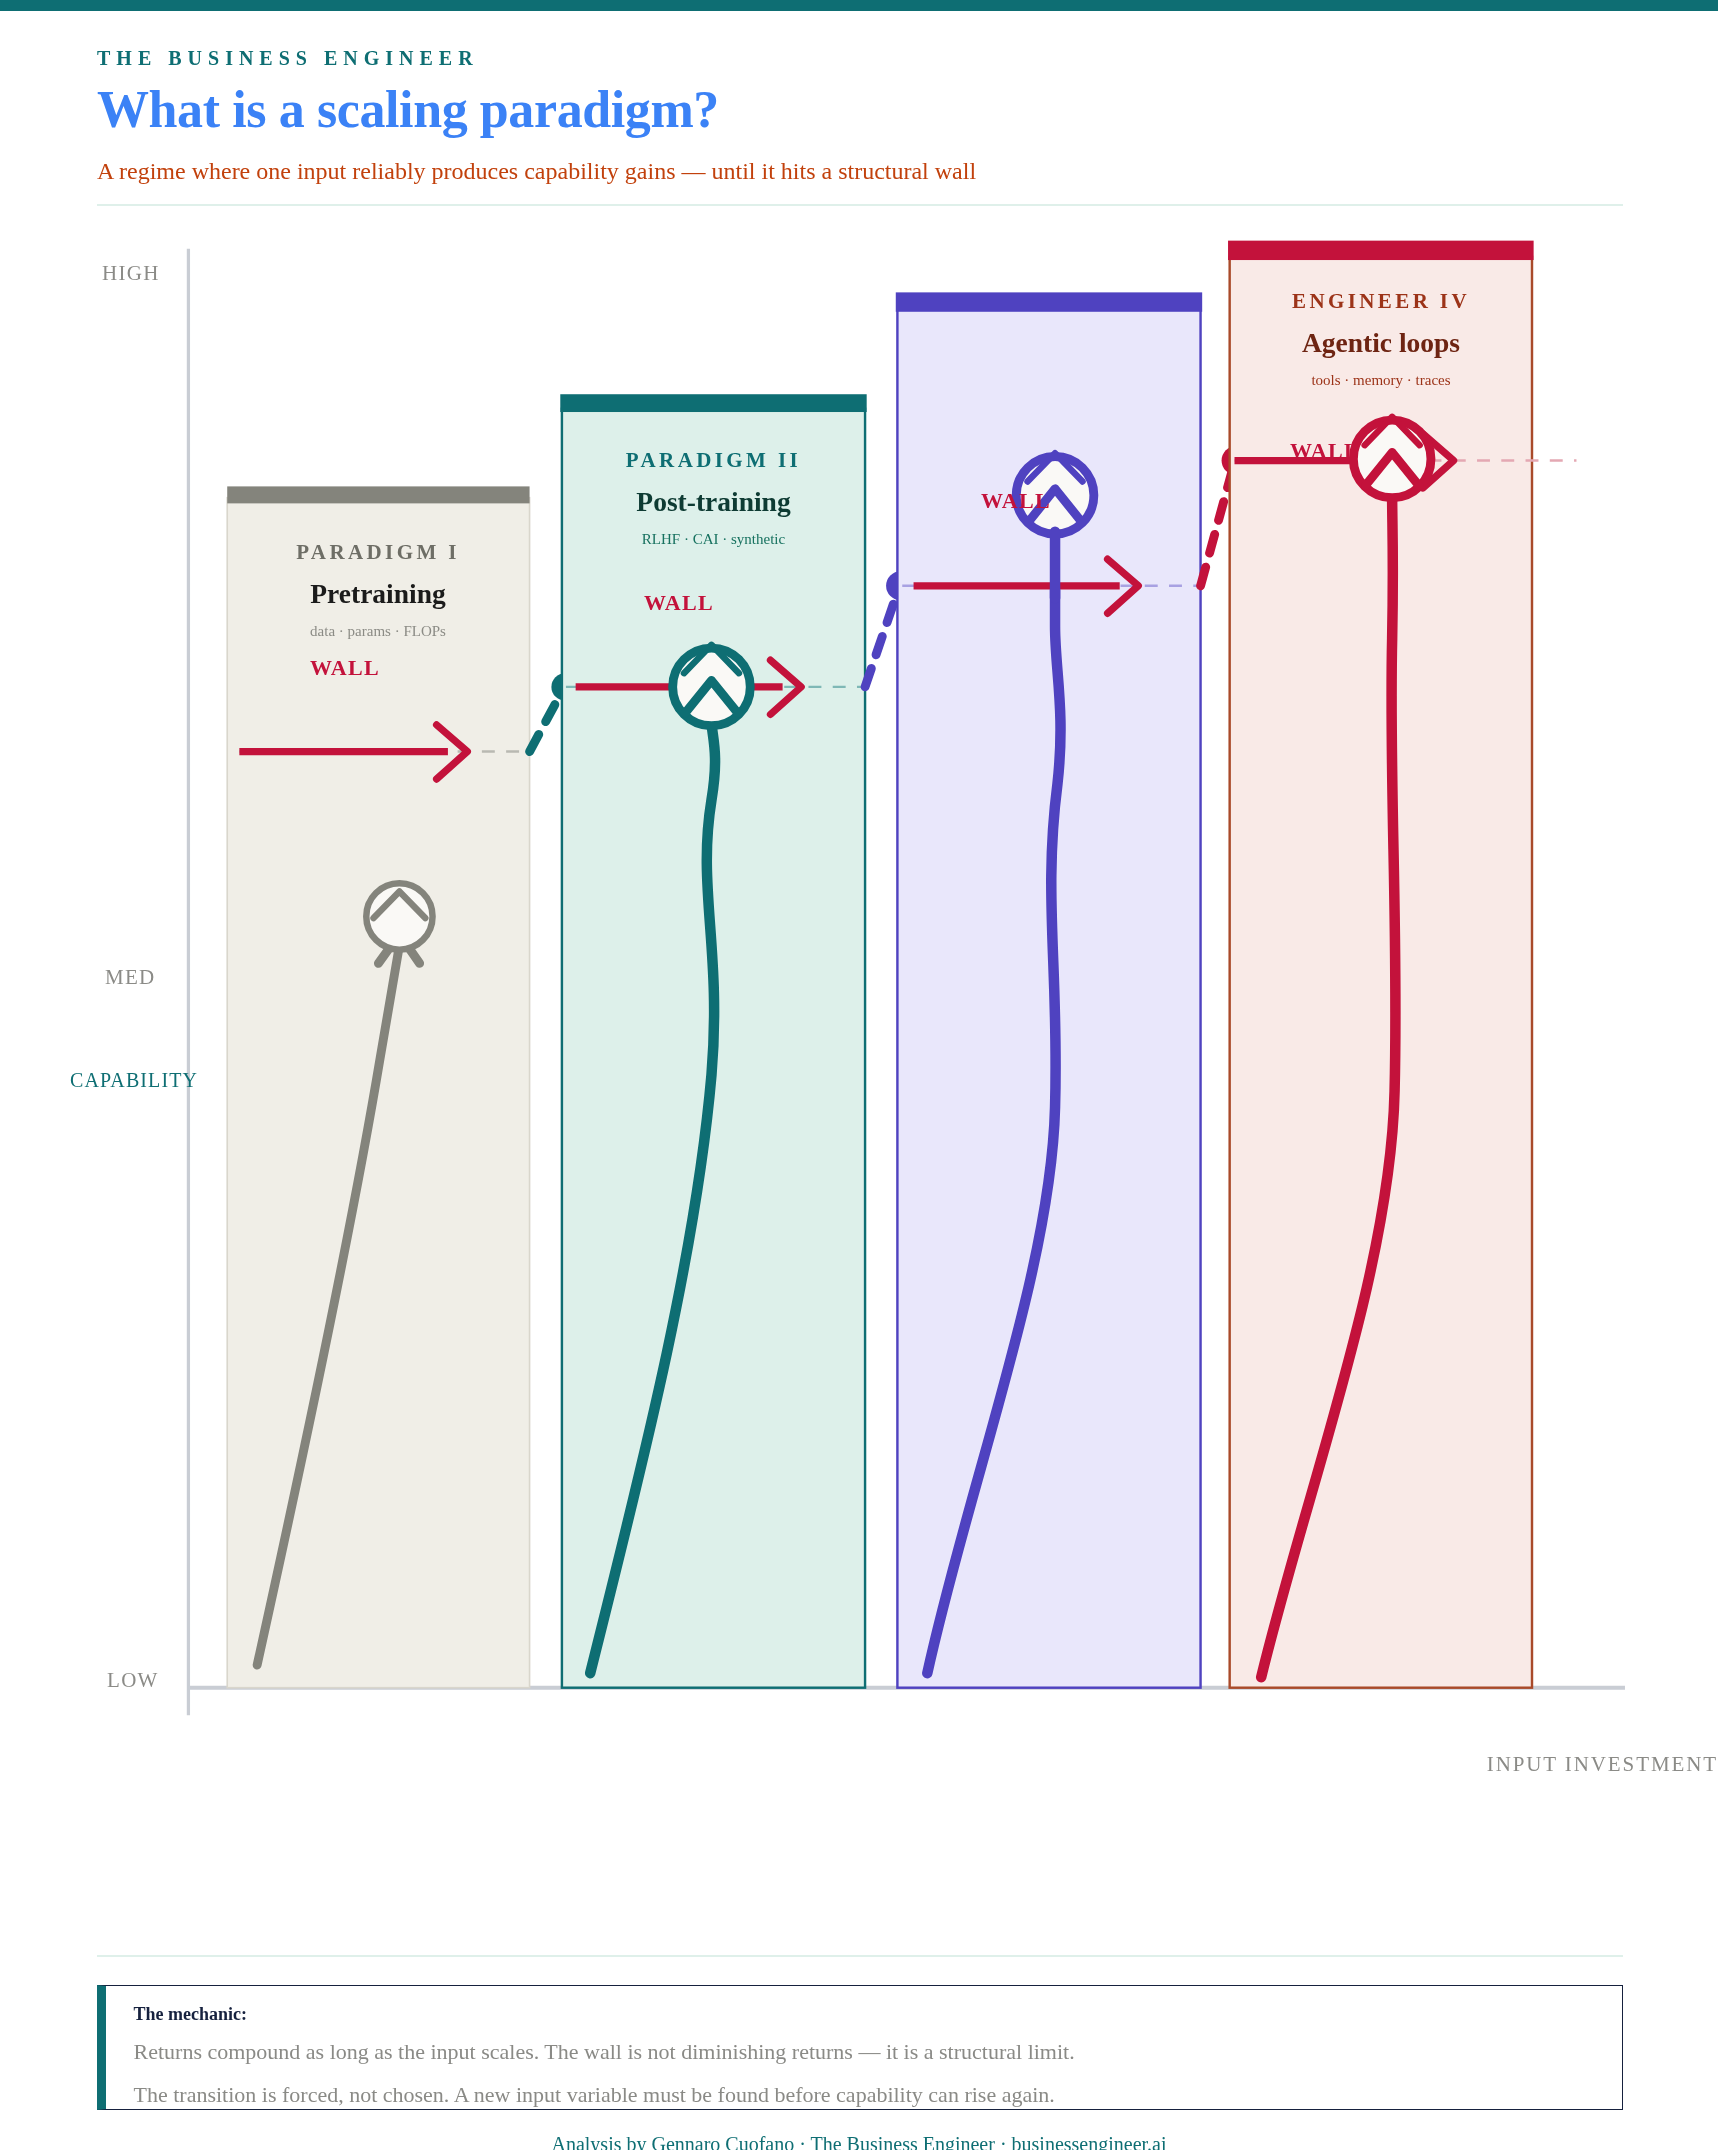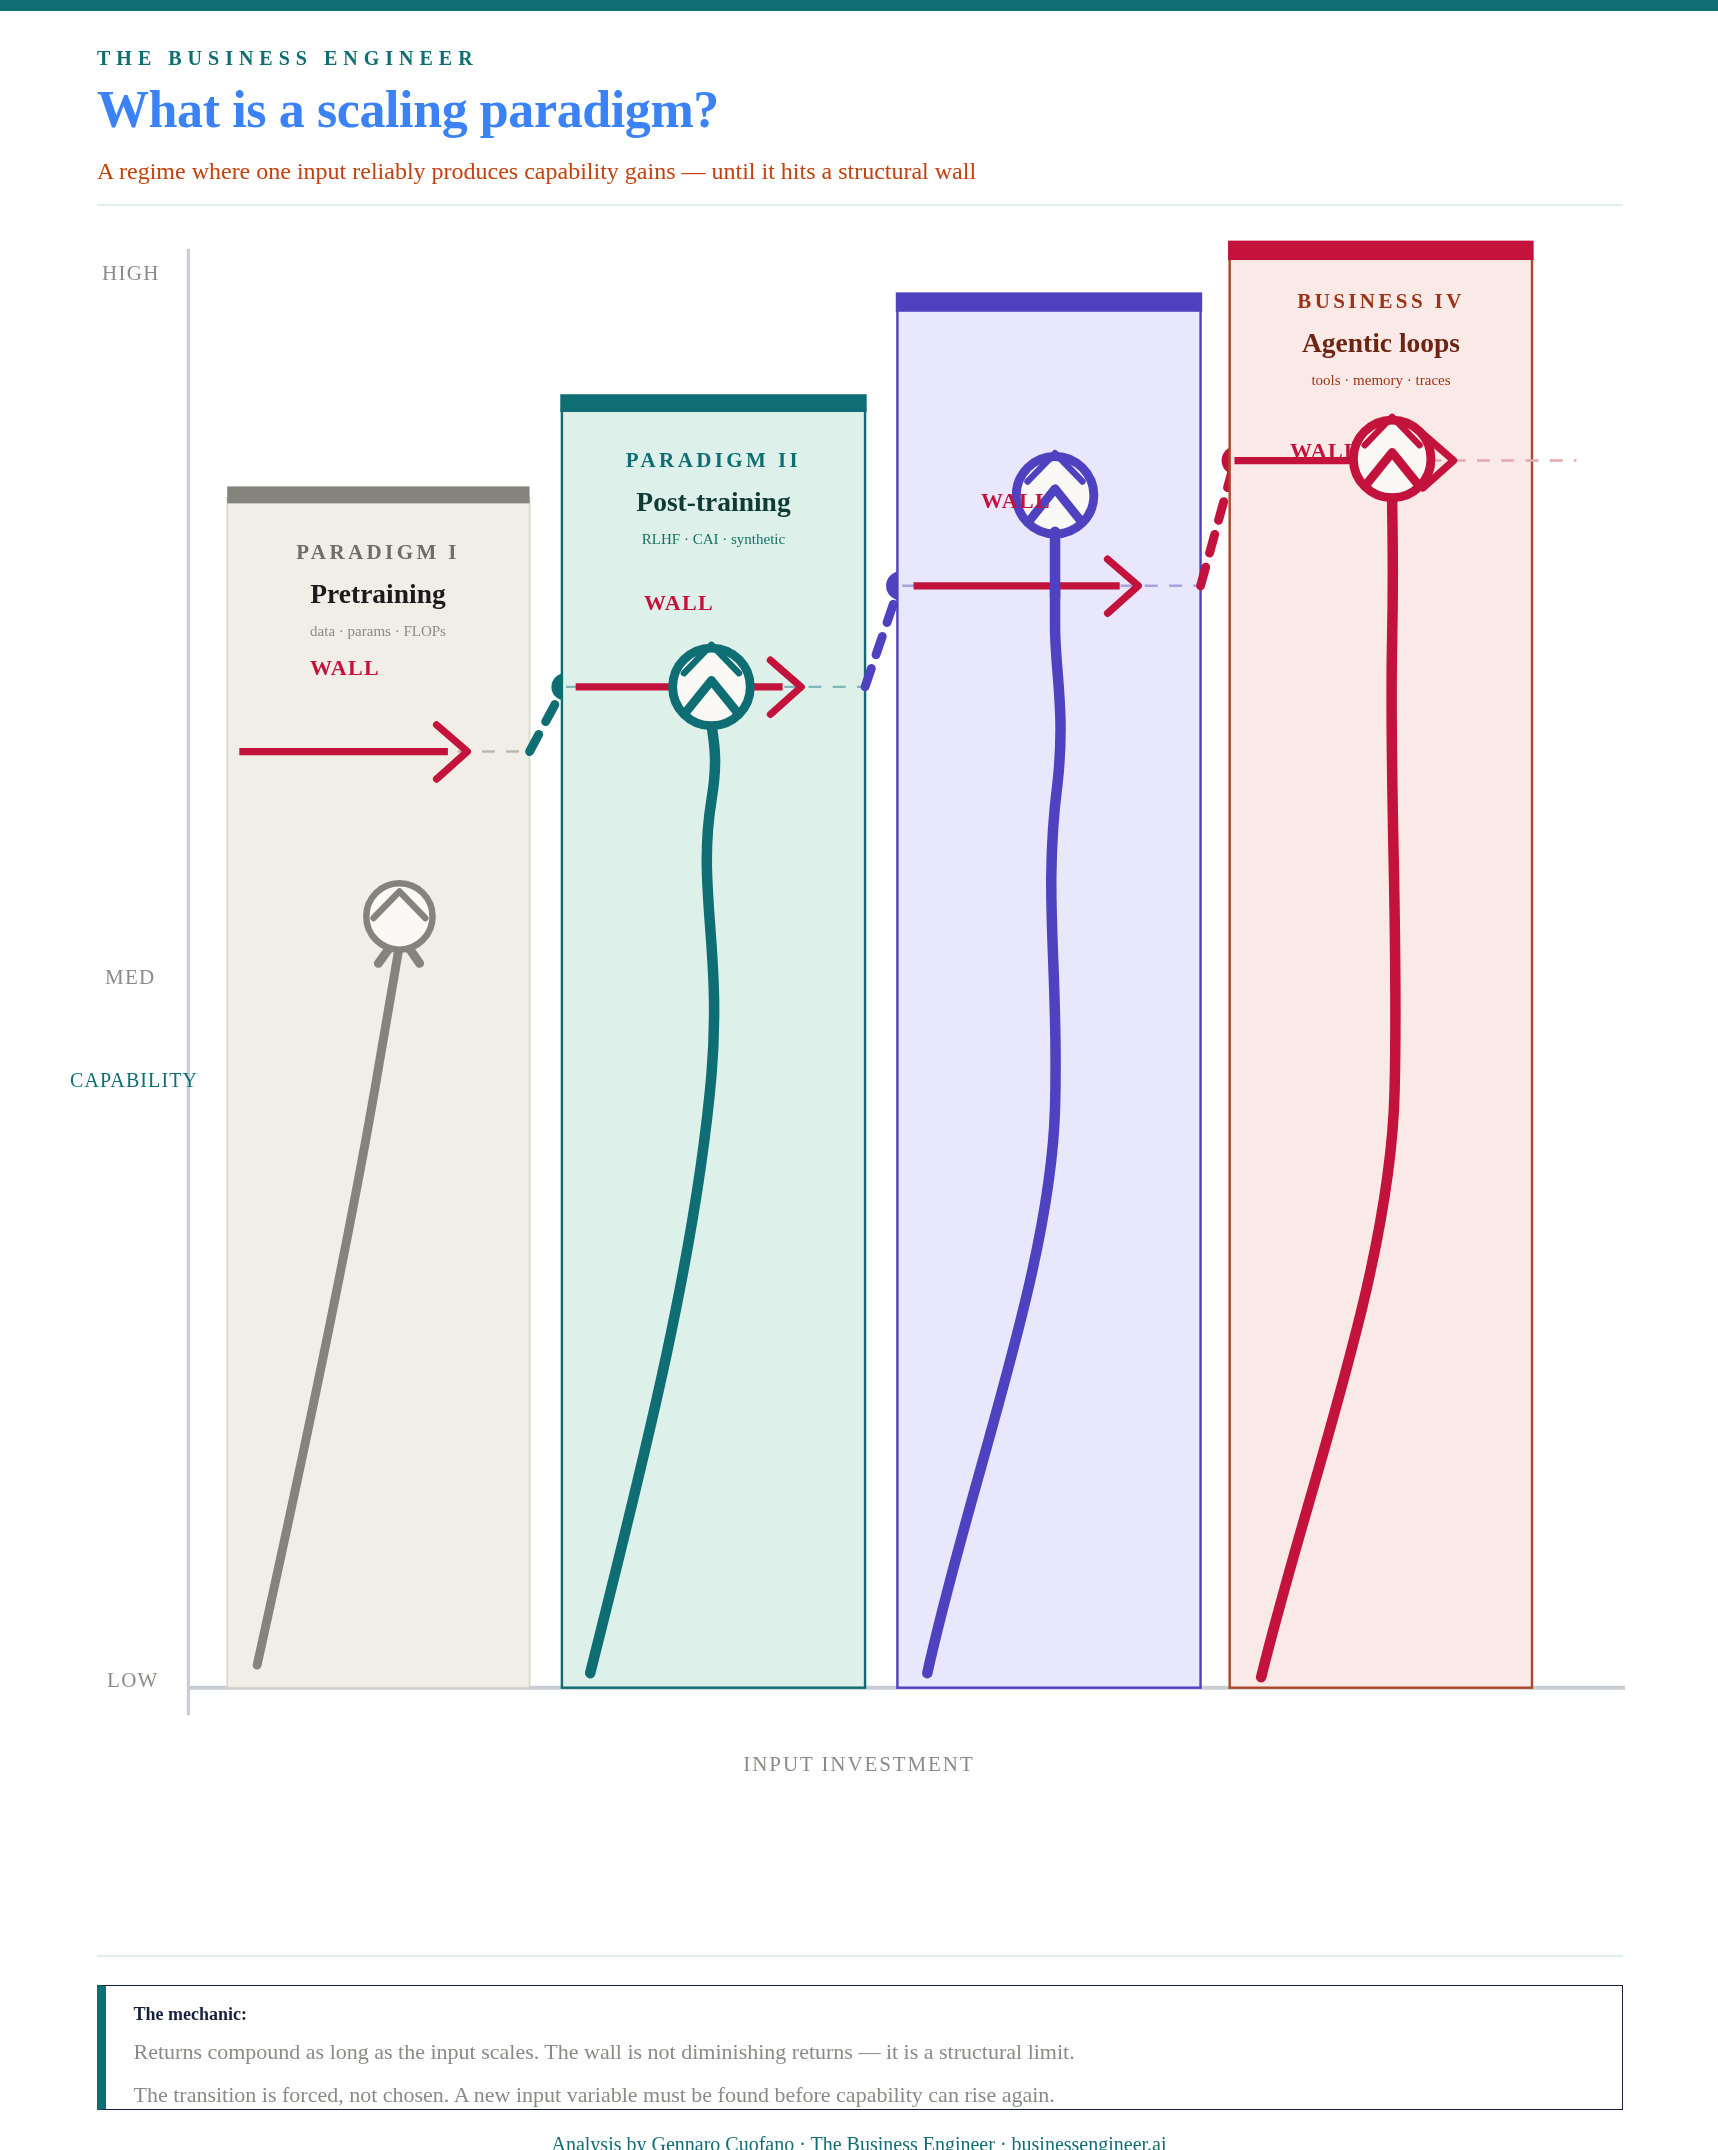--- a/index.html
+++ b/index.html
@@ -47,21 +47,21 @@
   
   .axlab {
     position:absolute; font-family:"Liberation Serif",serif;
     font-size:21px; letter-spacing:1.3px; color:#8b8b87;
   }
   .axlab.high { left:102px; top:43px; }
   .axlab.med  { left:105px; top:747px; }
   .axlab.low  { left:107px; top:1450px; }
   .axlab.cap  { left:70px; top:851px; color:#0E6E73; font-size:20px; letter-spacing:1.1px;}
   .xaxis-title {
-    position:absolute; left:0; top:1534px; width:1718px; text-align:center;
+    position:absolute; left:0; top:1534px; width:1718px; text-align:right;
     font-family:"Liberation Serif",serif; font-size:21px;
     letter-spacing:1.9px; color:#8b8b87;
   }
 
   
   .panel-txt { position:absolute; text-align:center; }
   .p-eyebrow {
     font-family:"Liberation Serif",serif; font-weight:700;
     font-size:21px; letter-spacing:3.4px;
   }
@@ -235,21 +235,21 @@
     <div class="panel-txt" style="left:562px; top:230px; width:303px;">
       <div class="p-eyebrow" style="color:#0E6E73;">PARADIGM II</div>
       <div class="p-name" style="color:#0E3B33;">Post-training</div>
       <div class="p-inputs" style="color:#16715f;">RLHF · CAI · synthetic</div>
     </div>
     <div class="wall-lab" style="left:644px; top:372px;">WALL</div>
 
     <div class="wall-lab" style="left:981px; top:270px;">WALL</div>
 
     <div class="panel-txt" style="left:1230px; top:71px; width:302px;">
-      <div class="p-eyebrow" style="color:#9C3318;">BUSINESS IV</div>
+      <div class="p-eyebrow" style="color:#9C3318;">ENGINEER IV</div>
       <div class="p-name" style="color:#6E2412;">Agentic loops</div>
       <div class="p-inputs" style="color:#9C3318;">tools · memory · traces</div>
     </div>
     <div class="wall-lab" style="left:1290px; top:220px;">WALL</div>
 
   </div>
 
   <div class="foot-divider"></div>
 
   <div class="mechanic">

